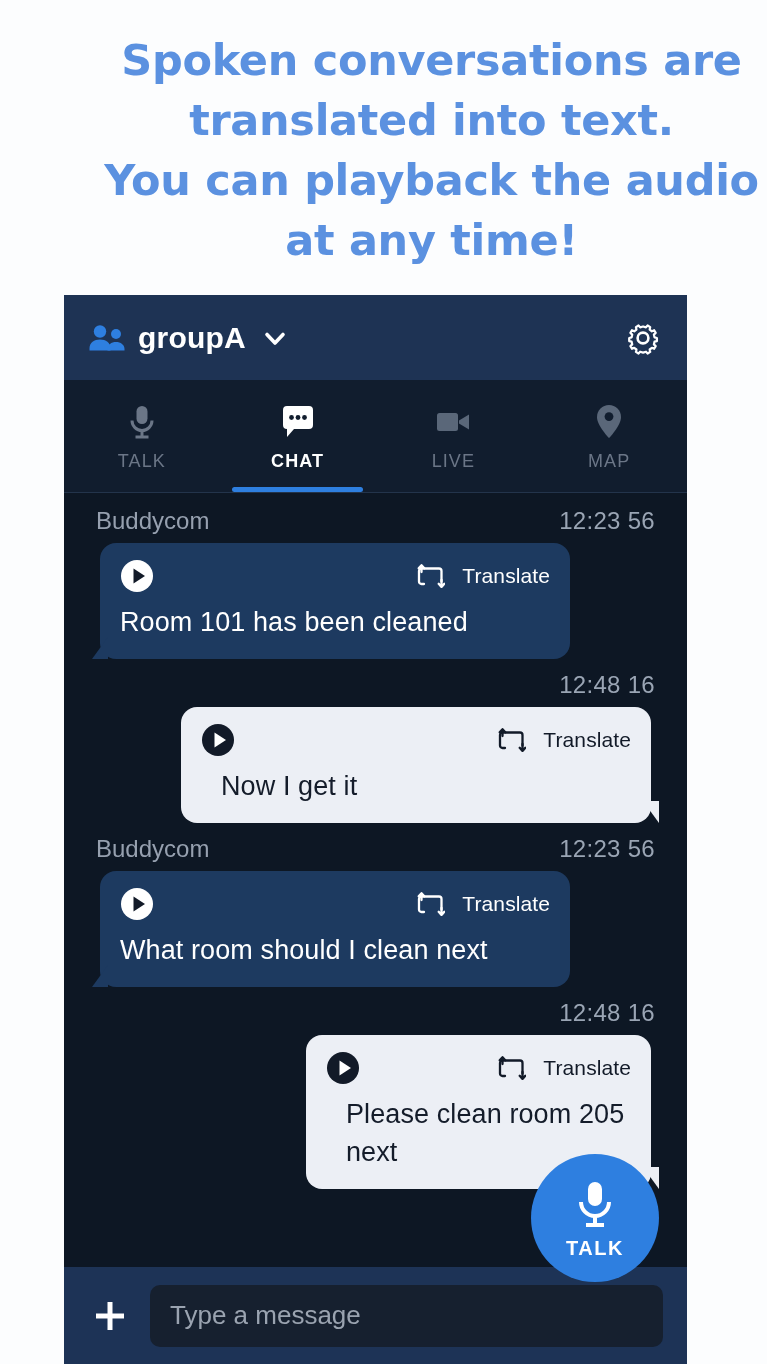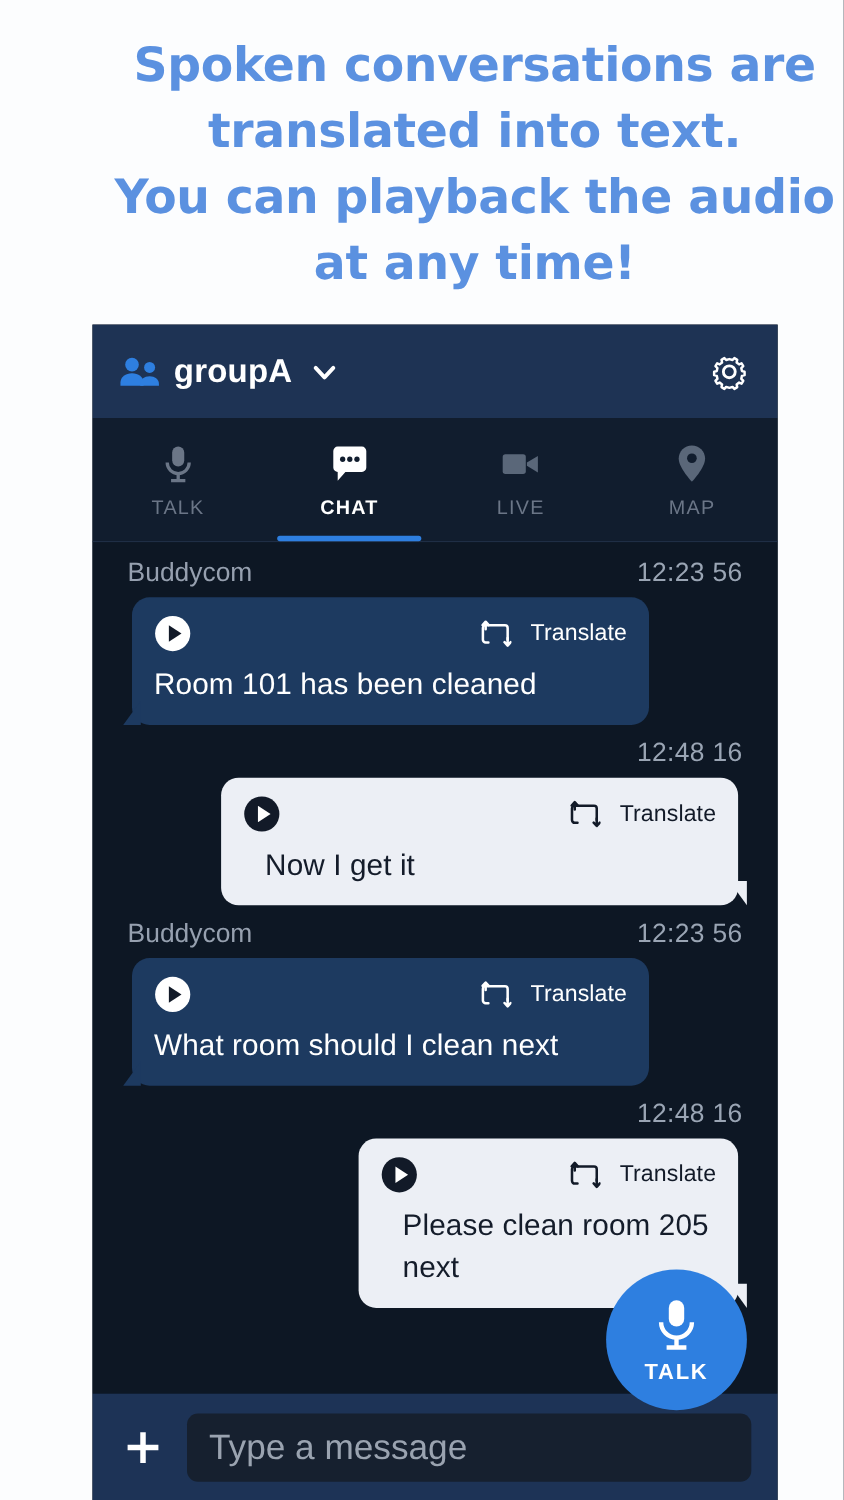--- a/index.html
+++ b/index.html
@@ -28,21 +28,21 @@
     line-height: 60px;
     letter-spacing: -0.3px;
     font-family: "DejaVu Sans", sans-serif;
     padding-left: 48px;
   }
   .headline .hl-line { display: block; white-space: nowrap; }
 
   
   .phone {
     position: absolute;
-    left: 84px;
+    left: 64px;
     top: 295px;
     width: 623px;
     height: 1069px;
     background: #0d1724;
     overflow: hidden;
   }
 
   
   .app-header {
     height: 85px;
@@ -236,21 +236,21 @@
     display: block;
   }
   .msg-input {
     flex: 1 1 auto;
     margin-left: 18px;
     height: 62px;
     background: #16202f;
     border: none;
     border-radius: 10px;
     color: #ffffff;
-    font-size: 32px;
+    font-size: 26px;
     font-family: "Liberation Sans", sans-serif;
     padding: 0 20px;
     box-sizing: border-box;
     outline: none;
   }
   .msg-input::placeholder { color: #9aa3b0; opacity: 1; }
 </style>
 </head>
 <body>
 

